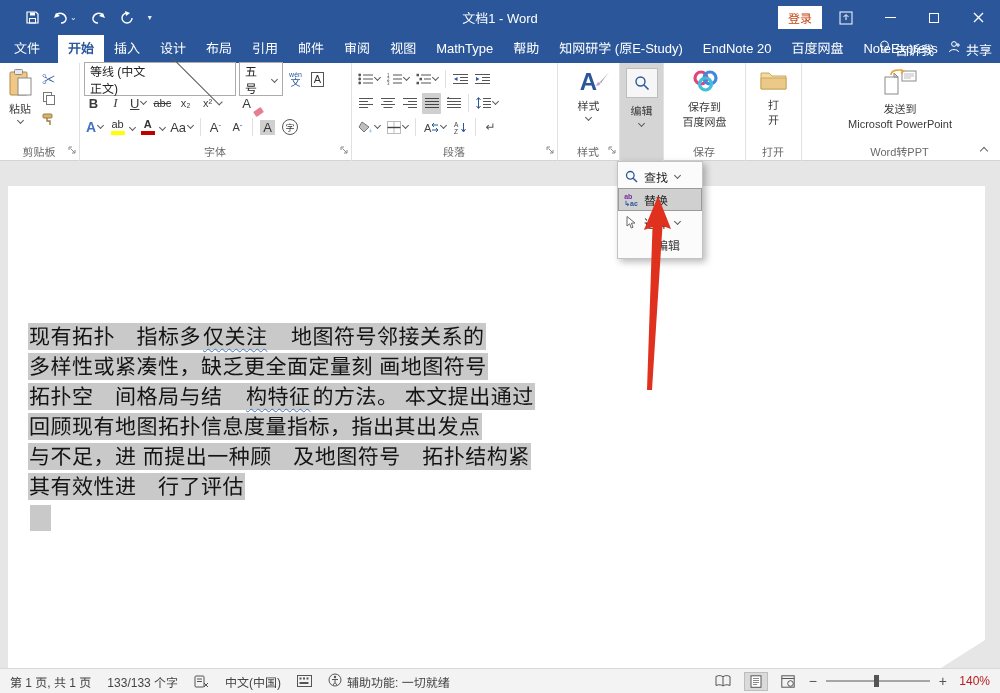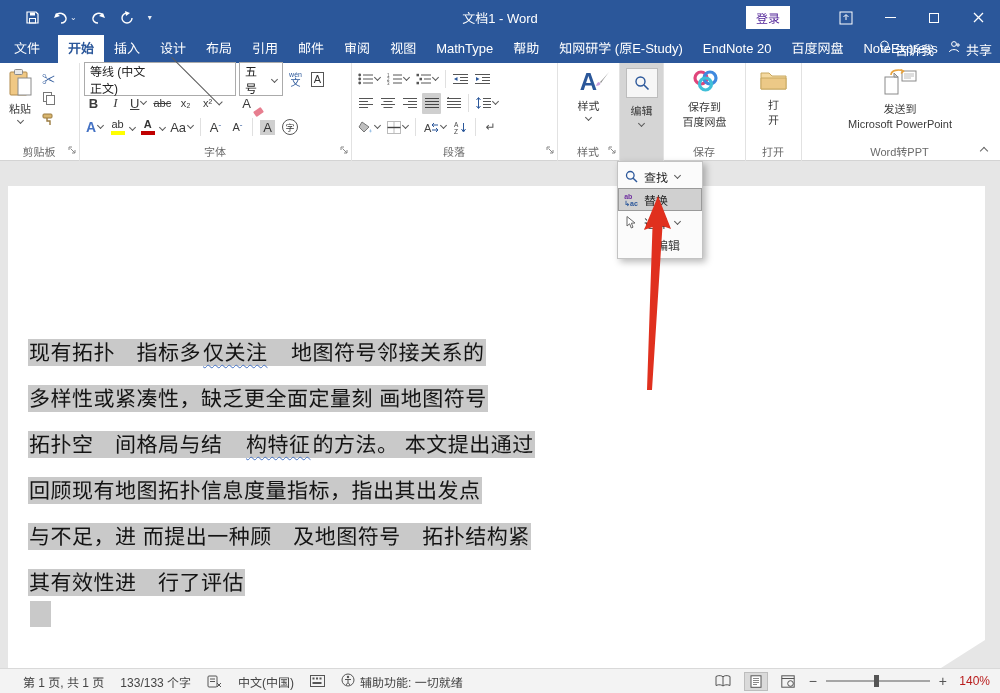--- a/index.html
+++ b/index.html
@@ -6,21 +6,21 @@
   html,body { font-family:"Liberation Sans", sans-serif; }
   .app { position:relative; width:1000px; height:693px; overflow:hidden; background:#e6e6e6; }
 
   
   .titlebar { position:absolute; left:0; top:0; width:1000px; height:35px; background:#2b579a; display:flex; align-items:center; color:#fff; }
   .qat { display:flex; align-items:center; gap:14px; padding-left:26px; }
   .qat svg { display:block; }
   .qat-chev { font-size:8px; line-height:1; opacity:.9; }
   .win-title { position:absolute; left:0; right:0; text-align:center; font-size:13px; color:#fff; pointer-events:none; }
   .title-right { position:absolute; right:0; top:0; height:35px; display:flex; align-items:center; gap:0; }
-  .signin-btn { background:#fff; color:#4c1d95; font-size:12px; padding:3px 10px; margin-right:34px; cursor:default; }
+  .signin-btn { background:#fff; color:#c2410c; font-size:12px; padding:3px 10px; margin-right:2px; cursor:default; }
   .wbtn { width:44px; height:35px; display:flex; align-items:center; justify-content:center; color:#fff; font-size:13px; }
   .maxbox { width:10px; height:10px; border:1px solid #fff; }
   .minline { width:11px; height:1px; background:#fff; }
 
   
   .tabrow { position:absolute; left:0; top:35px; width:1000px; height:28px; background:#2b579a; display:flex; align-items:flex-end; }
   .tab { padding:0 10px; height:28px; line-height:28px; color:#fff; font-size:13px; white-space:nowrap; }
   .tab.file { padding:0 14px; margin-right:4px; }
   .tab.active { background:#fff; color:#2b579a; font-weight:bold; }
   .tabrow-right { position:absolute; right:8px; top:0; height:28px; display:flex; align-items:center; gap:14px; color:#fff; font-size:13px; }
@@ -83,40 +83,40 @@
   .g-baidu { width:82px; } .g-open { width:56px; } .g-ppt { width:196px; }
   .center-big { display:flex; flex-direction:column; align-items:center; gap:3px; padding-top:2px; font-size:11px; color:#3b3b3b; text-align:center; line-height:1.35; }
   .ribbon-collapse { position:absolute; right:9px; bottom:8px; width:8px; height:5px; }
   .ribbon-collapse i { display:block; width:6px; height:6px; border-top:1px solid #666; border-left:1px solid #666; transform:rotate(45deg); }
 
   
   .docarea { position:absolute; left:0; top:161px; width:1000px; height:507px; background:#e6e6e6; }
   .page { position:absolute; left:8px; top:25px; width:977px; height:482px; background:#fff;
           clip-path:polygon(0 0,100% 0,100% calc(100% - 28px),calc(100% - 44px) 100%,0 100%); }
   .doc-text { padding:136px 0 0 20px; font-size:21px; line-height:30px; color:#141414; letter-spacing:.5px; }
-  .dline { white-space:pre;margin-top:16px; }
+  .dline { white-space:pre; }
   .sel { background:#c9c9c9; padding:2px 1px; }
   .wavy { text-decoration-line:underline; text-decoration-style:wavy; text-decoration-color:#4472c4; text-decoration-thickness:1px; text-underline-offset:4px; }
   .sel-tail { width:21px; height:26px; background:#c9c9c9; margin:3px 0 0 2px; }
 
   
   .popup { position:absolute; left:617px; top:161px; width:86px; background:#fbfbfb; border:1px solid #c3c3c3; box-shadow:3px 3px 7px rgba(0,0,0,.28); z-index:50; padding:3px 0; }
   .prow { display:flex; align-items:center; height:23px; padding:0 5px; gap:5px; font-size:12px; color:#262626; }
   .prow .lbl { white-space:nowrap; }
   .prow.hl { background:#d0d0d0; outline:1px solid #9a9a9a; outline-offset:-1px; }
   .prow .picon { width:16px; display:flex; justify-content:center; flex:none; }
   .replace-ic { display:flex; flex-direction:column; line-height:1; font-size:7px; font-weight:bold; }
   .replace-ic .r1 { color:#7030a0; } .replace-ic .r2 { color:#2b579a; }
   .pfoot { height:21px; display:flex; align-items:center; padding-left:38px; font-size:12px; color:#3b3b3b; }
 
   
   .arrow-svg { position:absolute; left:0; top:0; width:1000px; height:693px; z-index:60; pointer-events:none; }
 
   
-  .statusbar { position:absolute; left:0; top:668px; width:1000px; height:25px; background:#f3f3f3; border-top:1px solid #d9d9d9; display:flex; align-items:center; font-size:12px; color:#444;padding-left:13px; }
+  .statusbar { position:absolute; left:0; top:668px; width:1000px; height:25px; background:#f3f3f3; border-top:1px solid #d9d9d9; display:flex; align-items:center; font-size:12px; color:#444; }
   .sb-left { display:flex; align-items:center; gap:16px; padding-left:10px; }
   .sb-item { display:flex; align-items:center; gap:5px; white-space:nowrap; }
   .sb-right { position:absolute; right:10px; display:flex; align-items:center; gap:9px; }
   .viewbtn { padding:2px 5px; display:flex; align-items:center; }
   .viewbtn.pressed { background:#dadada; outline:1px solid #bdbdbd; }
   .zoom-track { position:relative; width:104px; height:2px; background:#a6a6a6; }
   .zoom-thumb { position:absolute; left:48px; top:-5px; width:5px; height:12px; background:#555; }
   .zoom-minus, .zoom-plus { font-size:14px; color:#555; }
   .zoom-pct { font-size:12px; color:#b91c1c; min-width:34px; text-align:right; }
 </style>

